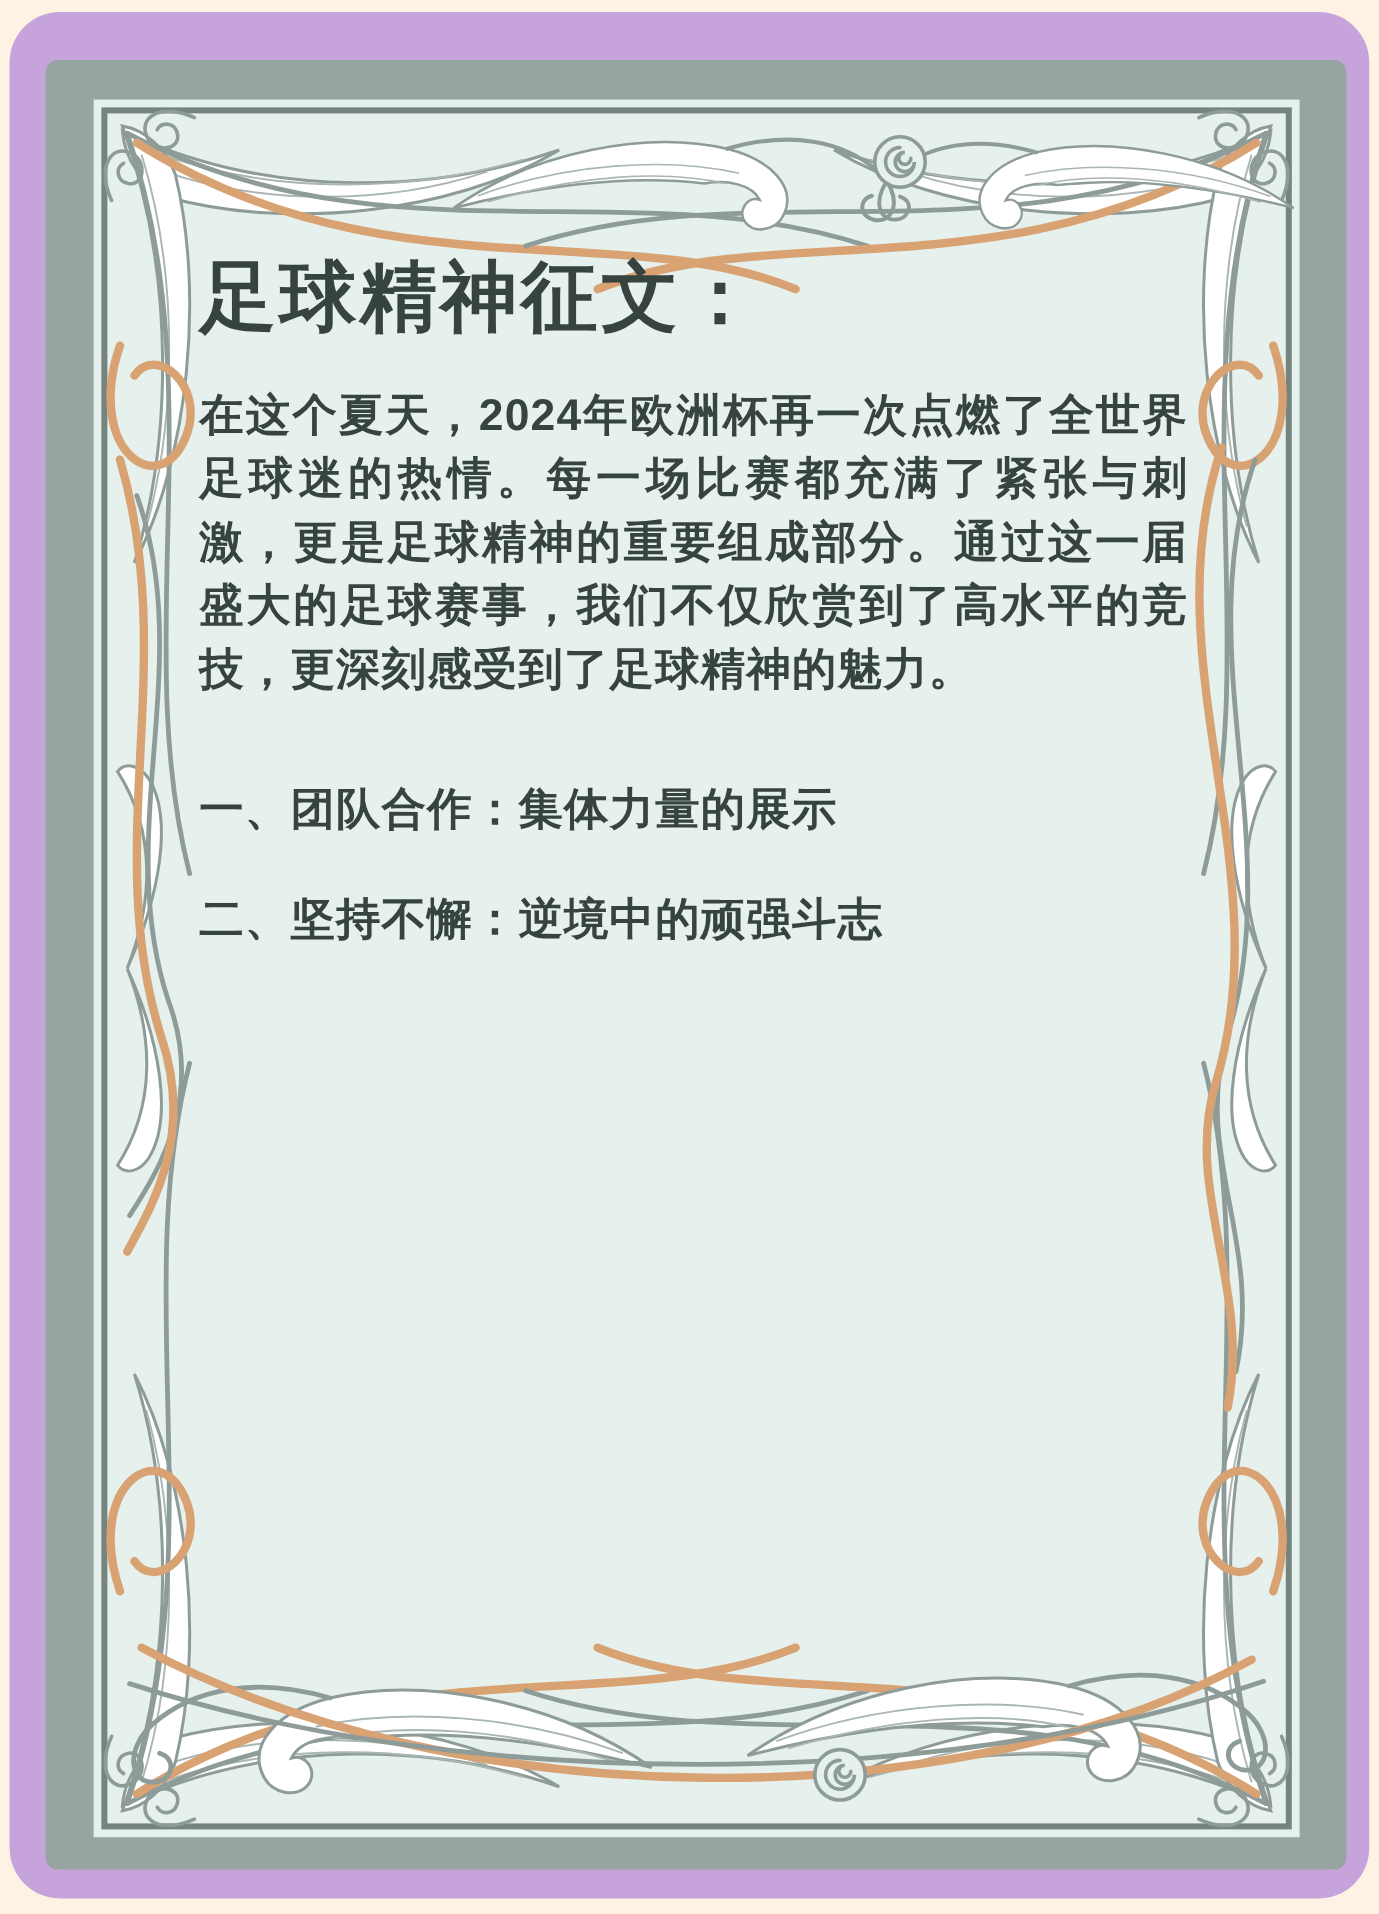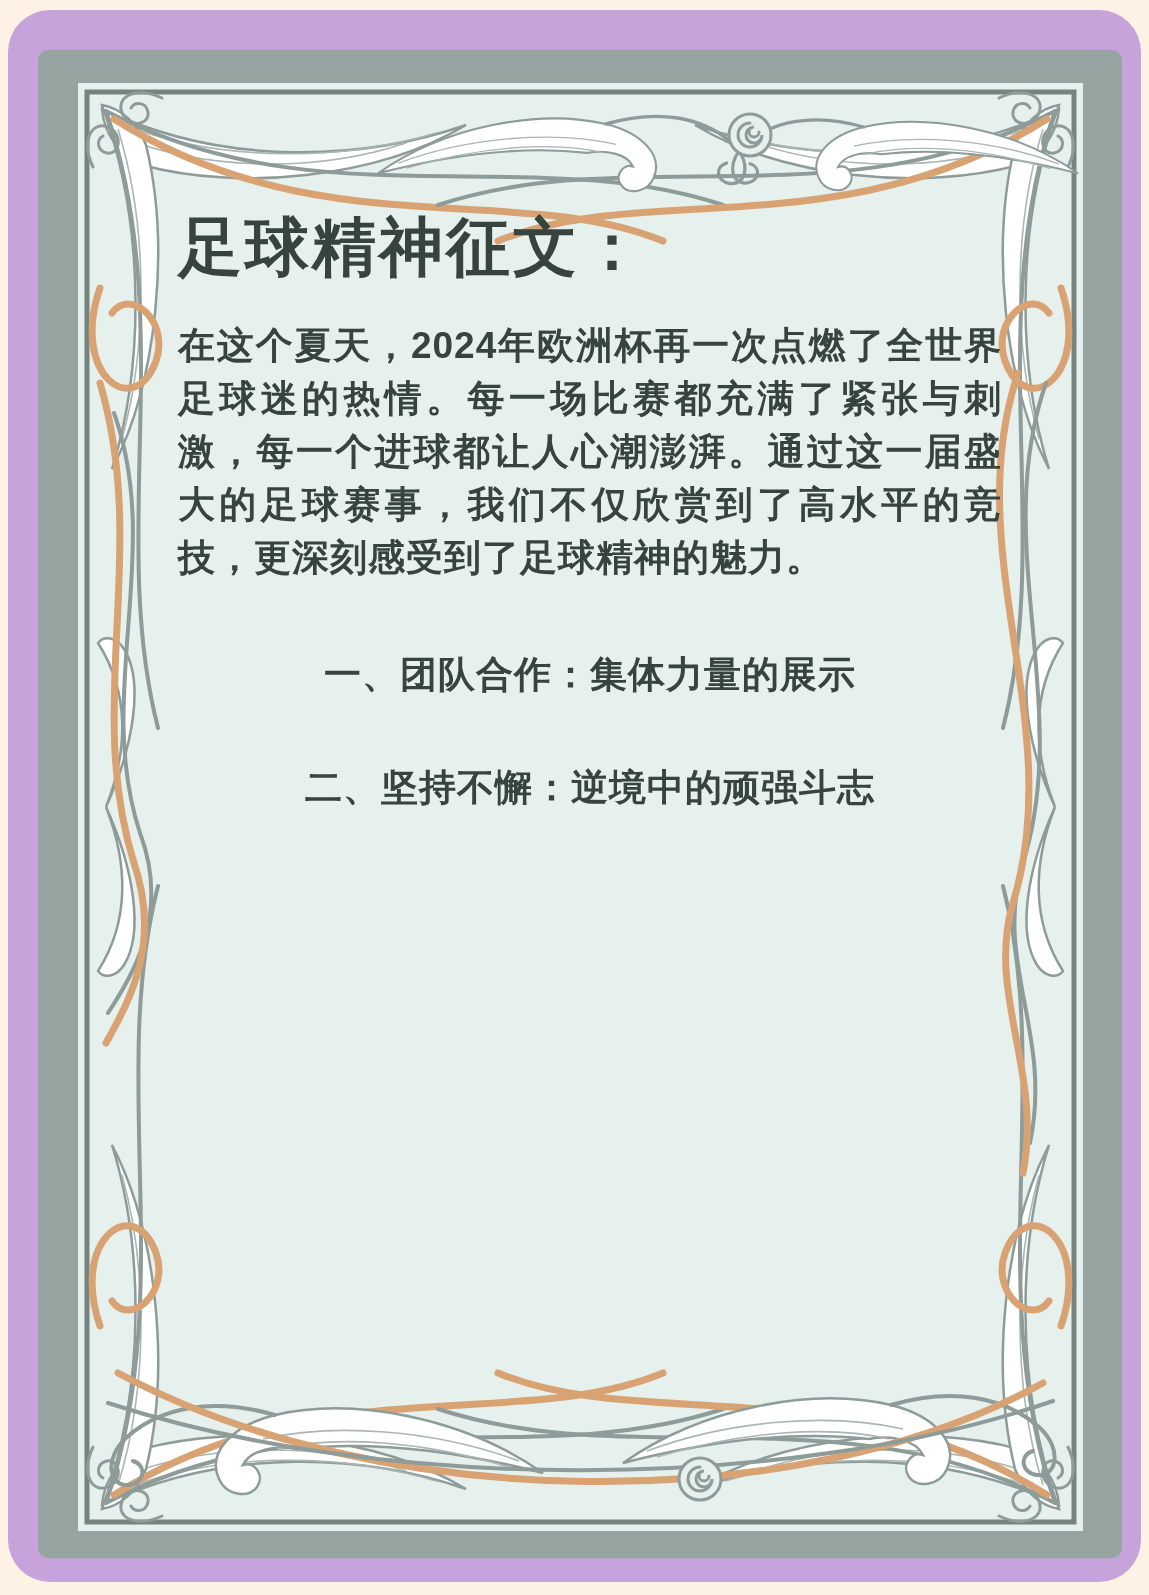--- a/index.html
+++ b/index.html
@@ -24,35 +24,35 @@
   }
   svg.ornaments{position:absolute;left:0;top:0;width:100%;height:100%;display:block;}
   .innerline{fill:none;stroke:#75847f;stroke-width:5;}
   .leaf{fill:#ffffff;stroke:#8d9b99;stroke-width:2.5;}
   .hatch{fill:none;stroke:#a9b6b3;stroke-width:1.6;}
   .swirl{fill:none;stroke:#8d9b99;stroke-width:4;stroke-linecap:round;}
   .swirl2{fill:none;stroke:#8d9b99;stroke-width:3;stroke-linecap:round;}
   .tan{fill:none;stroke:#d9a273;stroke-width:7;stroke-linecap:round;}
   .mcirc{fill:#e6f0ec;stroke:#8d9b99;stroke-width:3;}
   .content{
-    position:absolute;left:100px;top:118px;width:824px;
+    position:absolute;left:88px;top:118px;width:824px;
     color:#36433e;
   }
   .title{
     margin:0 0 26px 0;
     font-size:64px;line-height:92px;font-weight:800;
     letter-spacing:3px;color:#36433e;
   }
   .body-text,.sec-head{
     margin:0;font-size:37px;line-height:53px;font-weight:700;
     text-align:justify;letter-spacing:1px;
   }
-  .sec-head{text-align:center;}
+  .sec-head{text-align:left;}
   .gap-1{margin-top:64px;}
-  .gap-2{margin-top:60px;}
+  .gap-2{margin-top:38px;}
 </style>
 </head>
 <body>
 
 <div class="canvas">
   <div class="purple-card">
     <div class="gray-frame">
       <div class="mint-panel">
 
         <svg class="ornaments" viewBox="0 0 1005 1448" preserveAspectRatio="none" aria-hidden="true">
@@ -124,21 +124,21 @@
             <use href="#spm" transform="translate(672,52)"></use>
           </g>
           <g>
             <use href="#spm" transform="translate(622,1396)"></use>
           </g>
         </svg>
 
         <div class="content">
           <h1 class="title"><span>足球精神征文：</span><br></h1>
 
-          <p class="body-text">在这个夏天，2024年欧洲杯再一次点燃了全世界足球迷的热情。每一场比赛都充满了紧张与刺激，每一个进球都让人心潮澎湃。通过这一届盛大的足球赛事，我们不仅欣赏到了高水平的竞技，更深刻感受到了足球精神的魅力。</p>
+          <p class="body-text">在这个夏天，2024年欧洲杯再一次点燃了全世界足球迷的热情。每一场比赛都充满了紧张与刺激，更是足球精神的重要组成部分。通过这一届盛大的足球赛事，我们不仅欣赏到了高水平的竞技，更深刻感受到了足球精神的魅力。</p>
 
           <h2 class="sec-head gap-1">一、团队合作：集体力量的展示</h2>
 
           <h2 class="sec-head gap-2">二、坚持不懈：逆境中的顽强斗志</h2>
         </div>
 
       </div>
     </div>
   </div>
 </div>

